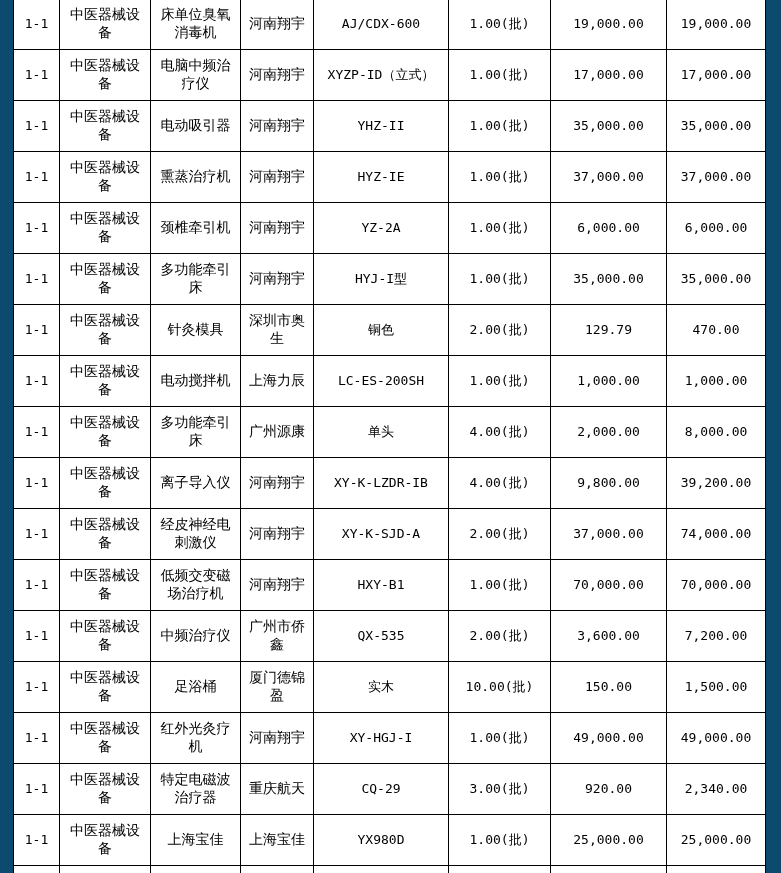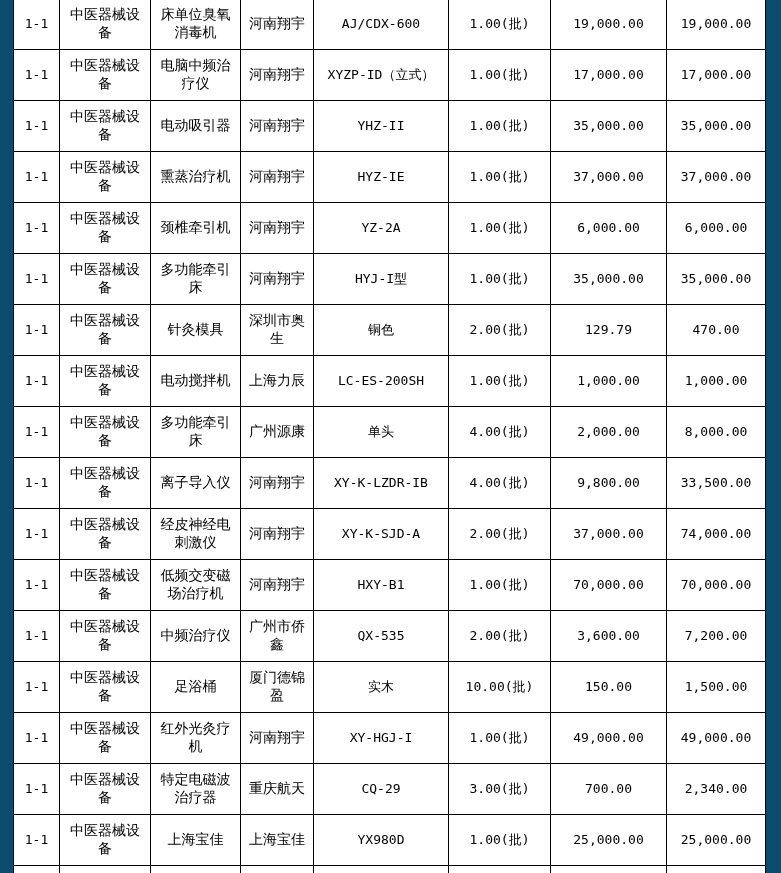--- a/index.html
+++ b/index.html
@@ -168,21 +168,21 @@
           <td class="c-total">8,000.00</td>
         </tr>
         <tr>
           <td class="c-seq">1-1</td>
           <td class="c-cat">中医器械设备</td>
           <td class="c-name">离子导入仪</td>
           <td class="c-sup">河南翔宇</td>
           <td class="c-model">XY-K-LZDR-IB</td>
           <td class="c-qty">4.00(批)</td>
           <td class="c-price">9,800.00</td>
-          <td class="c-total">33,500.00</td>
+          <td class="c-total">39,200.00</td>
         </tr>
         <tr>
           <td class="c-seq">1-1</td>
           <td class="c-cat">中医器械设备</td>
           <td class="c-name">经皮神经电刺激仪</td>
           <td class="c-sup">河南翔宇</td>
           <td class="c-model">XY-K-SJD-A</td>
           <td class="c-qty">2.00(批)</td>
           <td class="c-price">37,000.00</td>
           <td class="c-total">74,000.00</td>
@@ -227,21 +227,21 @@
           <td class="c-price">49,000.00</td>
           <td class="c-total">49,000.00</td>
         </tr>
         <tr>
           <td class="c-seq">1-1</td>
           <td class="c-cat">中医器械设备</td>
           <td class="c-name">特定电磁波治疗器</td>
           <td class="c-sup">重庆航天</td>
           <td class="c-model">CQ-29</td>
           <td class="c-qty">3.00(批)</td>
-          <td class="c-price">700.00</td>
+          <td class="c-price">920.00</td>
           <td class="c-total">2,340.00</td>
         </tr>
         <tr>
           <td class="c-seq">1-1</td>
           <td class="c-cat">中医器械设备</td>
           <td class="c-name">上海宝佳</td>
           <td class="c-sup">上海宝佳</td>
           <td class="c-model">YX980D</td>
           <td class="c-qty">1.00(批)</td>
           <td class="c-price">25,000.00</td>

